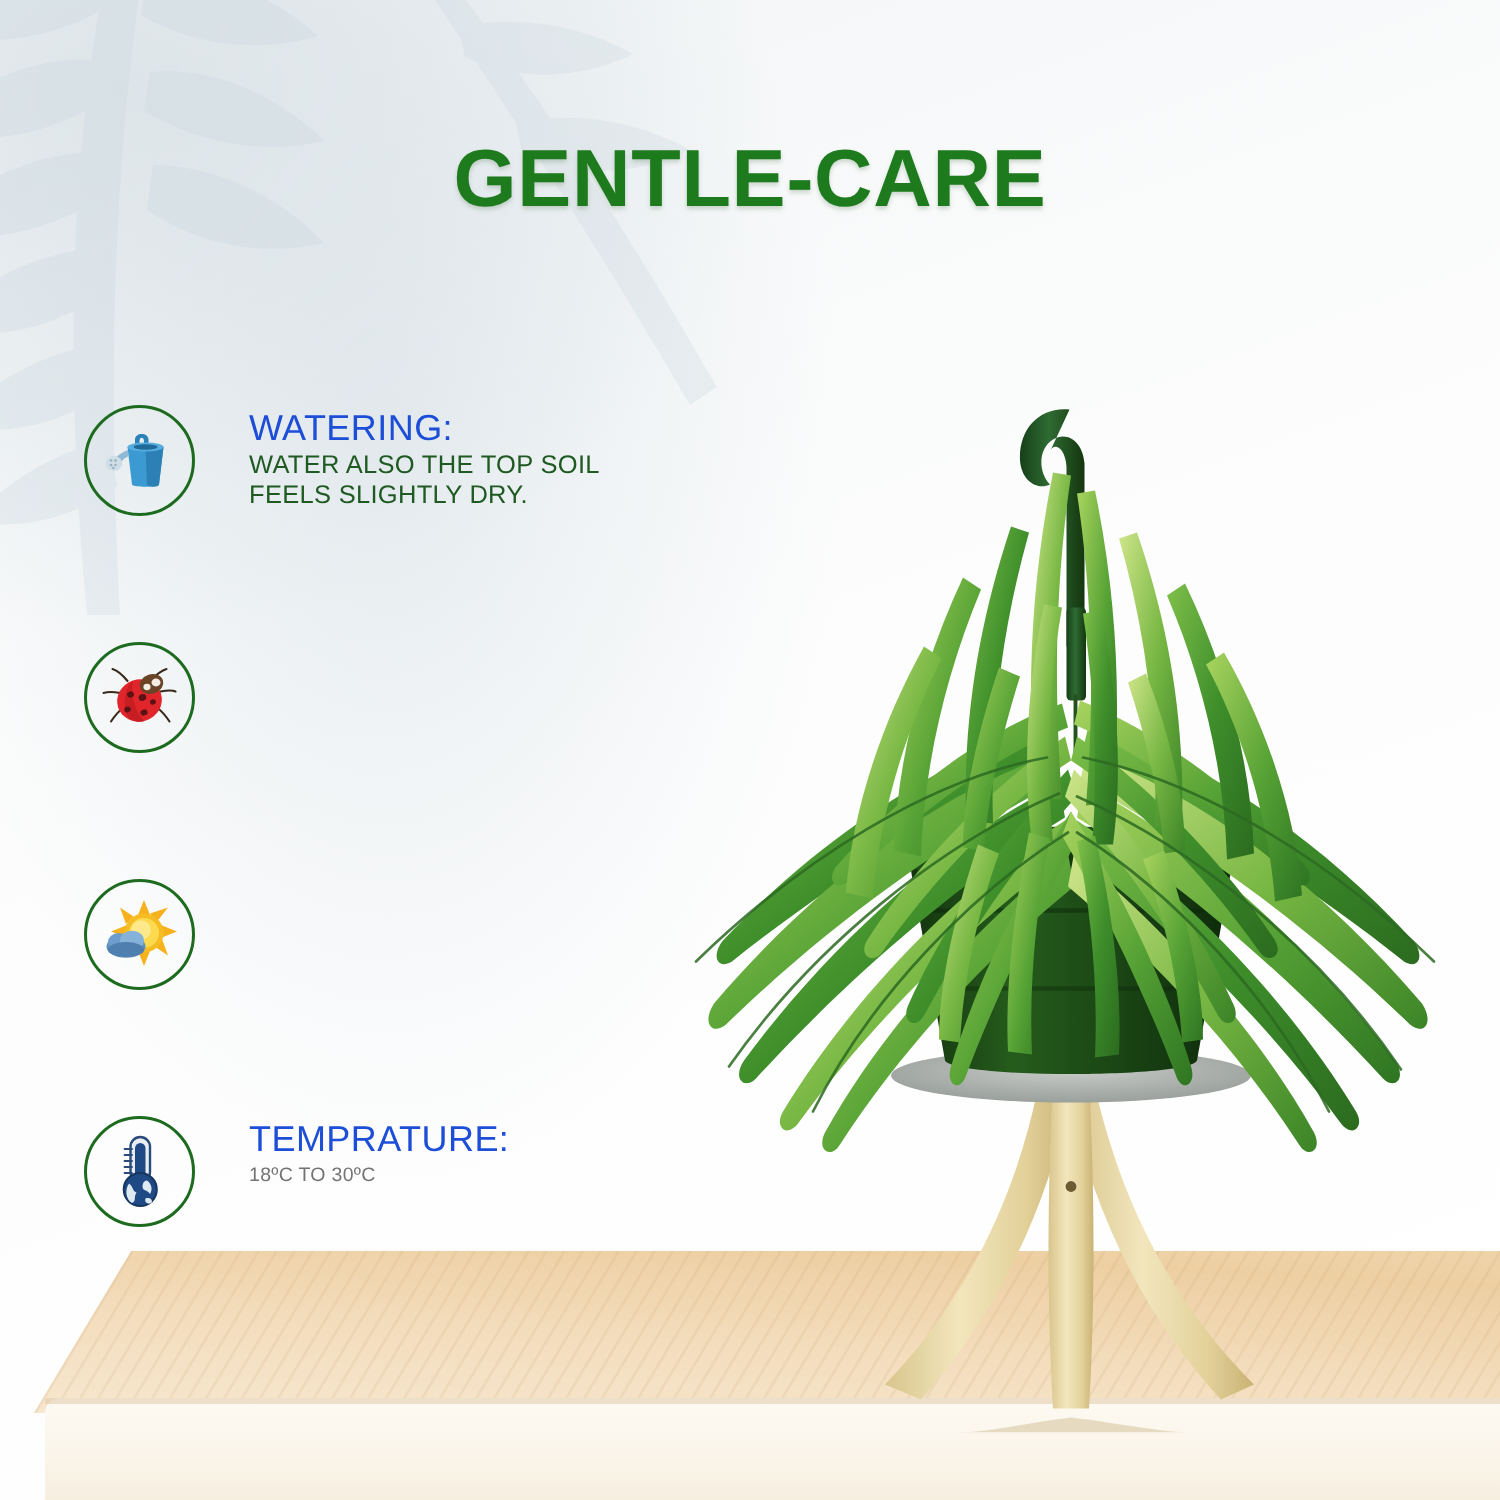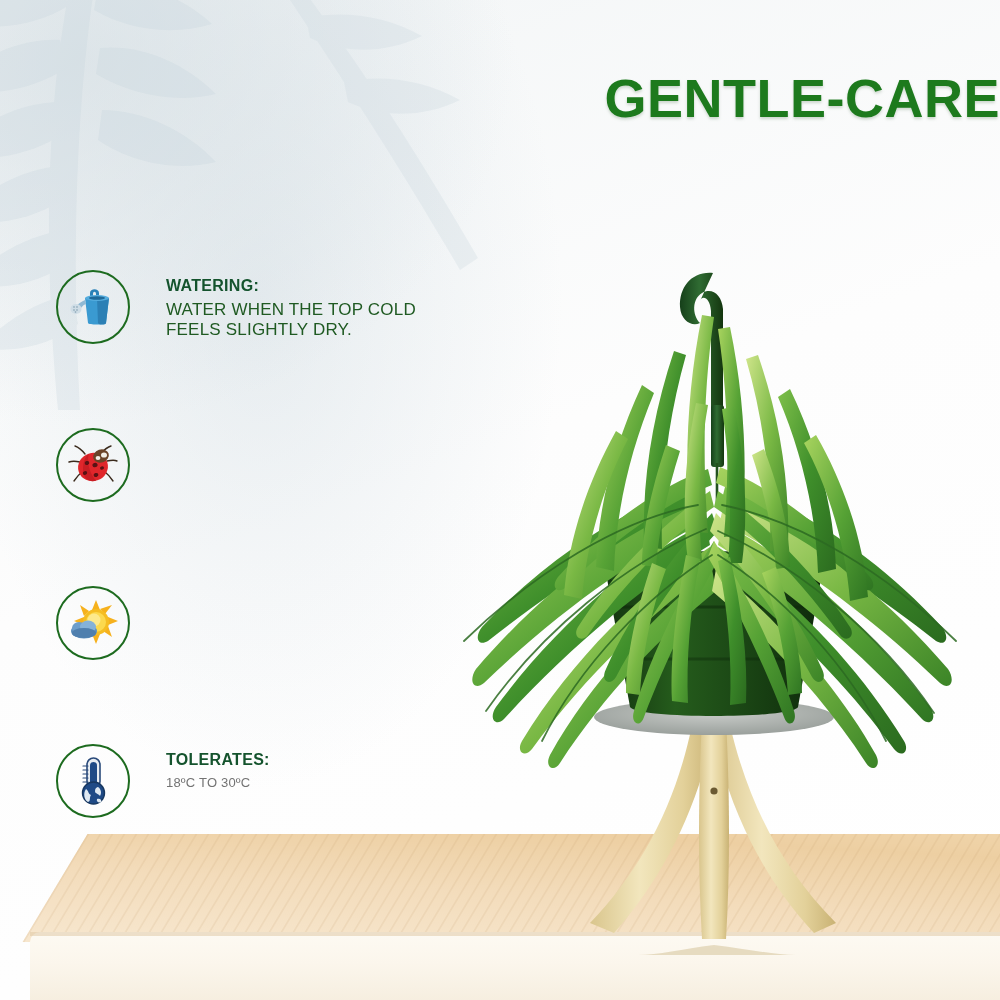--- a/index.html
+++ b/index.html
@@ -18,22 +18,22 @@
     position:absolute; inset:0;
     background:
       radial-gradient(ellipse 620px 520px at 8% 6%,  rgba(206,217,223,0.55) 0%, rgba(206,217,223,0) 70%),
       radial-gradient(ellipse 420px 680px at 26% 30%, rgba(198,212,220,0.38) 0%, rgba(198,212,220,0) 72%),
       linear-gradient(160deg,#f2f5f6 0%, #fdfdfd 46%, #ffffff 100%);
   }
   .frond { position:absolute; opacity:.5; }
 
   
   .title-wrap {
-    position:absolute; left:0; right:0; top:68px;
-    text-align:right; z-index:6;
+    position:absolute; left:0; right:0; top:89px;
+    text-align:center; z-index:6;
   }
   .title-line {
     font-size:54px; line-height:60px; font-weight:bold;
     letter-spacing:.5px; color:#1d7a1d;
     text-shadow:0 2px 3px rgba(120,150,120,.35);
   }
 
   
   .features { position:absolute; left:56px; top:268px; width:420px; z-index:6; }
   .feature { position:relative; min-height:96px; margin-bottom:62px; }
@@ -42,21 +42,21 @@
   .badge {
     position:absolute; left:0; top:2px;
     width:74px; height:74px; border-radius:50%;
     border:2px solid #1d6b1f; background:transparent;
     display:flex; align-items:center; justify-content:center;
   }
   .badge svg { display:block; }
 
   .ftext { margin-left:110px; padding-top:6px; }
   .fhead {
-    color:#14532d; font-size:16px; font-weight:bold;
+    color:#1d4ed8; font-size:24px; font-weight:normal;
     letter-spacing:.3px; line-height:24px; margin-bottom:2px;
   }
   .fbody {
     color:#1f5a22; font-size:17px; line-height:20px;
     letter-spacing:.2px; white-space:pre-line;
   }
   .fnote {
     color:#737373; font-size:13px; line-height:18px;
     letter-spacing:.2px; margin-top:2px;
   }
@@ -261,21 +261,21 @@
               <circle cx="6" cy="25" r=".9"></circle>
               <circle cx="9" cy="25" r=".9"></circle>
               <circle cx="7.5" cy="27" r=".9"></circle>
             </g>
           <ellipse cx="29" cy="13" rx="12" ry="3" fill="#56adde"></ellipse>
           <ellipse cx="29" cy="13" rx="8" ry="1.8" fill="#1f6a99"></ellipse>
         </svg>
       </div>
       <div class="ftext">
         <div class="fhead">WATERING:</div>
-        <div class="fbody">WATER WHEN THE TOP COLD
+        <div class="fbody">WATER ALSO THE TOP SOIL
 FEELS SLIGHTLY DRY.</div>
       </div>
     </div>
 
     <div class="feature">
       <div class="badge">
         <svg width="50" height="46" viewBox="0 0 50 46">
           <g stroke="#3a2a1c" stroke-width="1.4" fill="none" stroke-linecap="round">
             <path d="M17 12 C13 7 10 5 7 4"></path>
               <path d="M33 11 C37 7 40 5 43 4"></path>
@@ -342,19 +342,19 @@
           </g>
           <circle cx="22.5" cy="37" r="11" fill="#1f4a86" stroke="#17375f" stroke-width="1.4"></circle>
           <g fill="#dfe9f2">
             <path d="M15 33 C18 35 17 38 20 39 C18 42 20 45 17 46 C13 44 12 37 15 33 Z"></path>
             <path d="M27 31 C30 33 31 37 29 40 C27 37 24 38 24 35 C24 32 26 31 27 31 Z"></path>
             <path d="M26 43 C29 42 31 44 30 46 C28 47 25 46 26 43 Z"></path>
           </g>
         </svg>
       </div>
       <div class="ftext">
-        <div class="fhead">TOLERATES:</div>
+        <div class="fhead">TEMPRATURE:</div>
         <div class="fnote">18ºC TO 30ºC</div>
       </div>
     </div>
 
   </div>
 </div>
 
 </body></html>

